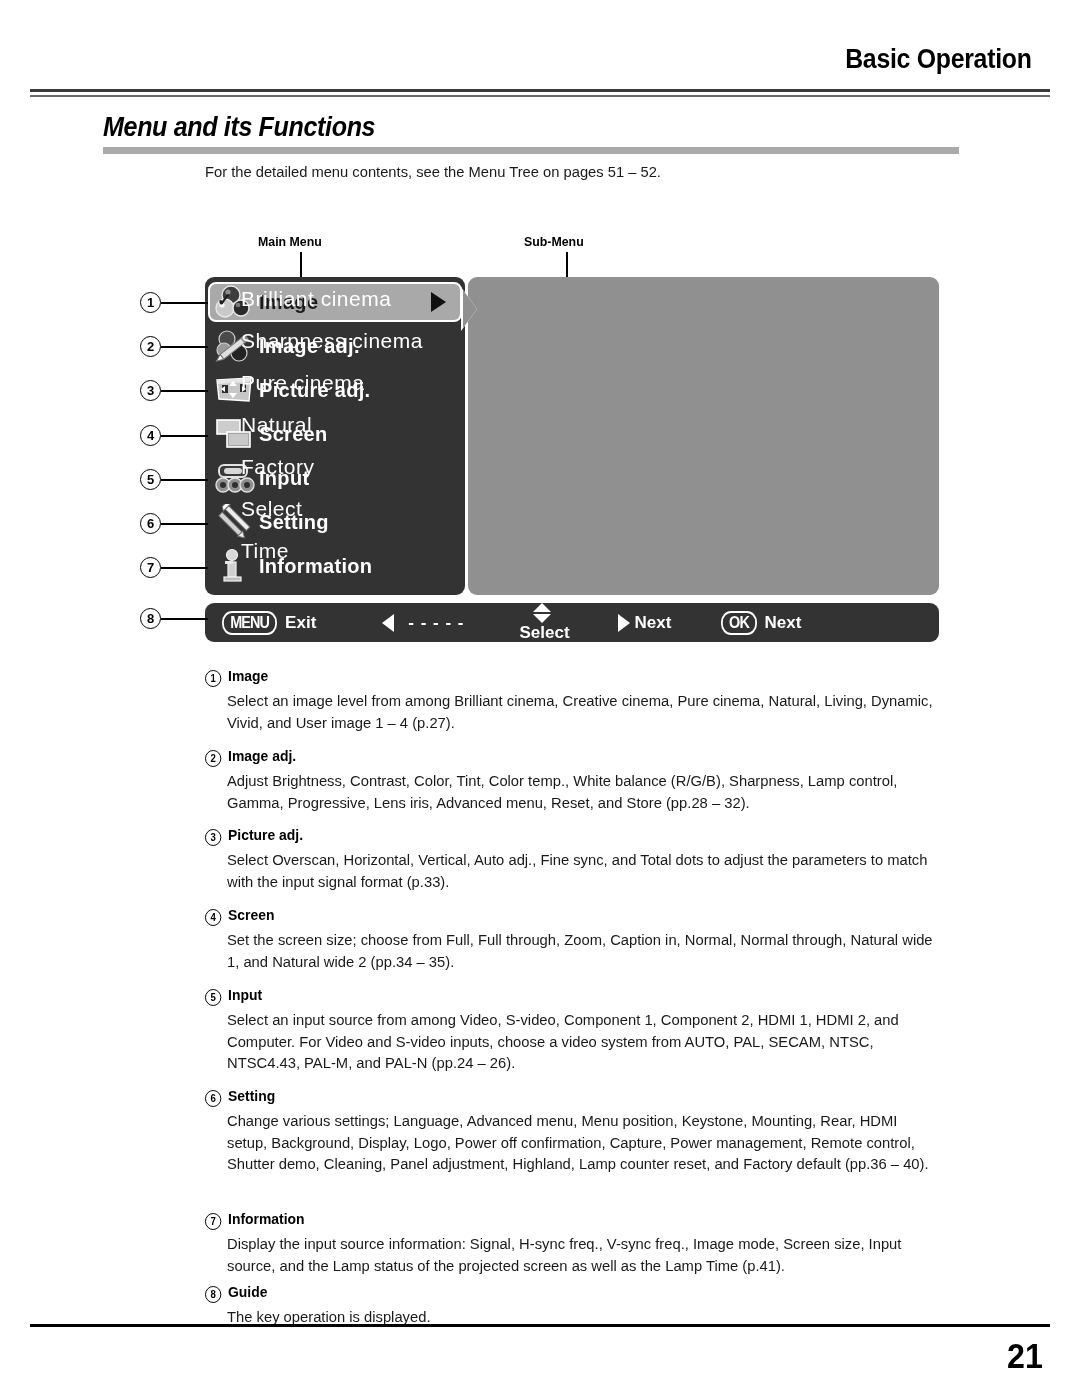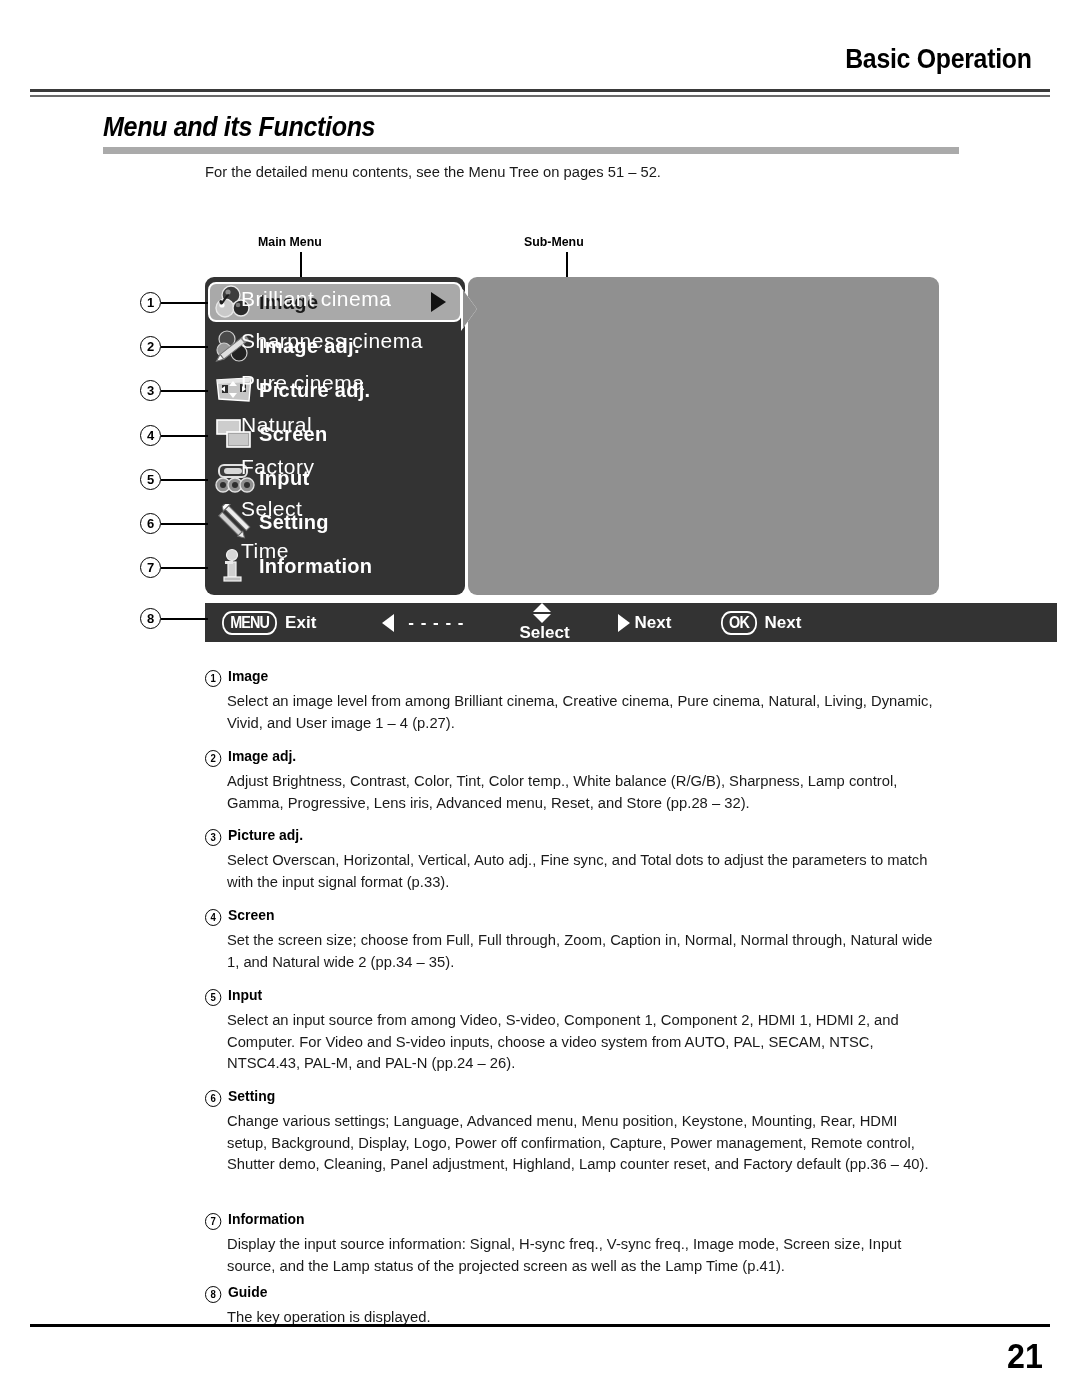--- a/index.html
+++ b/index.html
@@ -137,23 +137,23 @@
   }
   .page-indicator {
     position:absolute; right:22px; bottom:10px;
     font-size:22px; font-weight:bold; color:#ffffff;
     letter-spacing:2px;
   }
 
   
   .osd-guide {
     position:absolute; left:0; top:326px;
-    width:852px; height:39px;
+    width:734px; height:39px;
     background:#333333;
-    border-radius:0;
+    border-radius:9px;
     display:flex; align-items:center;
     color:#ffffff;
   }
   .key-pill {
     border:2px solid #ffffff;
     border-radius:11px;
     padding:0px 7px 1px 7px;
     font-size:16px; font-weight:bold;
     letter-spacing:-1px;
     line-height:19px;

